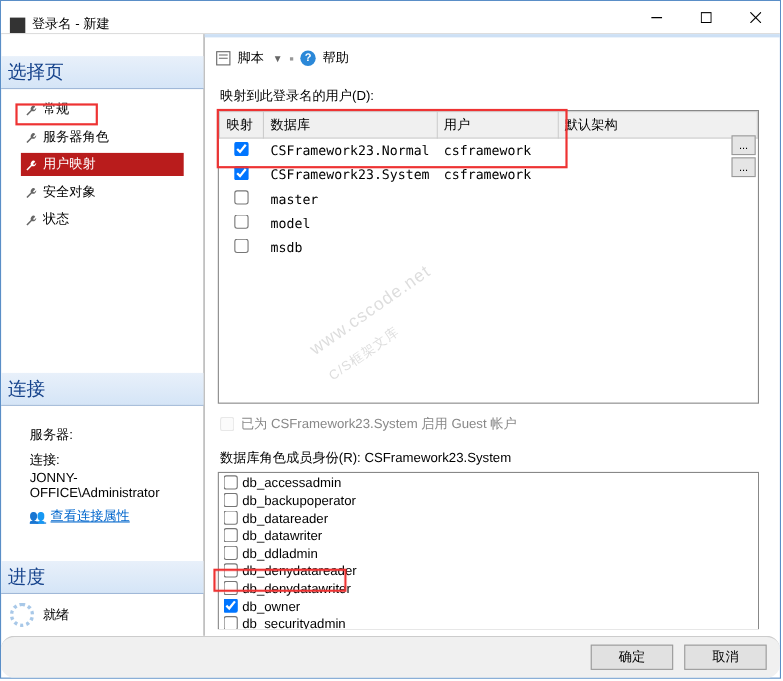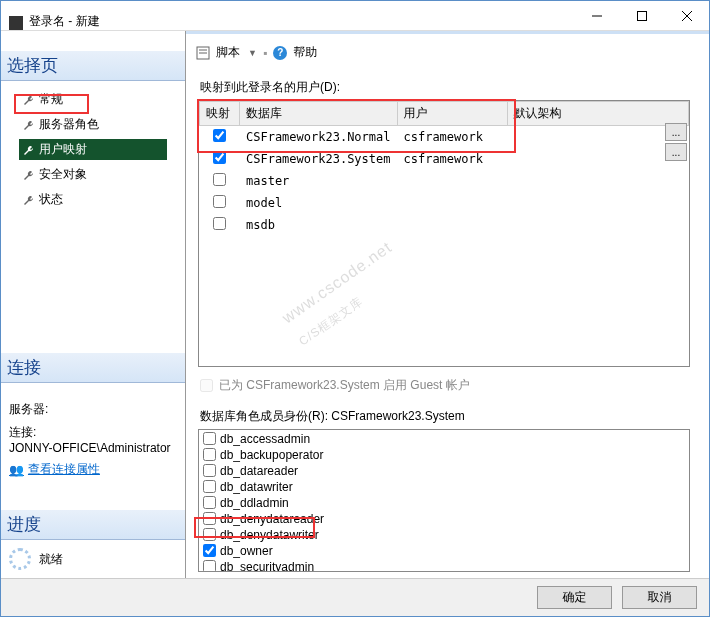--- a/index.html
+++ b/index.html
@@ -13,27 +13,27 @@
 .titlebar .winbtns { display: flex; }
 .titlebar .winbtn { width: 45px; height: 29px; display: flex; align-items: center; justify-content: center; cursor: pointer; }
 .titlebar .winbtn svg { width: 10px; height: 10px; }
 
 .body { display: flex; height: 547px; }
 
 .leftpane { width: 185px; border-right: 1px solid #999; display: flex; flex-direction: column; }
 .section-header { background: linear-gradient(#e8f0fa, #d5e5f7); border-bottom: 1px solid #a0b8d8; padding: 3px 6px; font-weight: normal; color: #15428b; font-size: 17px; margin-top: 20px; }
 .nav { padding: 4px 2px; }
 .nav-item { display: flex; align-items: center; padding: 2px 4px; margin: 4px 16px; cursor: pointer; }
-.nav-item.selected { background: #14532d; color: #fff; }
+.nav-item.selected { background: #b91c1c; color: #fff; }
 .nav-item .wrench { width: 12px; height: 12px; margin-right: 4px; display: inline-block; }
 .nav-item .wrench svg { width: 12px; height: 12px; }
 .redbox1 { border: 2px solid #e33; position: absolute; left: 13px; top: 93px; width: 75px; height: 20px; pointer-events: none; }
 
 .conn-section { margin-top: auto; }
-.conn-body { padding: 12px 8px; font-size: 12px; }
+.conn-body { padding: 12px 8px; font-size: 12px; margin-left: 18px; }
 .conn-body .lbl { color: #000; margin-top: 6px; }
 .conn-body .val { color: #000; }
 .conn-link { color: #0066cc; text-decoration: underline; cursor: pointer; margin-top: 6px; display: inline-flex; align-items: center; gap: 4px; }
 .conn-link .link-icon { color: #2b6bc2; font-size: 12px; }
 
 .progress-section .prog-body { padding: 8px; display: flex; align-items: center; gap: 8px; }
 .spinner { width: 22px; height: 22px; border: 3px dotted #a8c8e8; border-radius: 50%; }
 
 .rightpane { flex: 1; display: flex; flex-direction: column; padding: 6px 10px; border-top: 3px solid #cde0f5; }
 .toolbar { display: flex; align-items: center; gap: 6px; padding: 4px 0; }
@@ -56,21 +56,21 @@
 .ellipsis-btn { position: absolute; right: 2px; width: 22px; height: 18px; background: #e5e5e5; border: 1px solid #999; display: flex; align-items: center; justify-content: center; cursor: pointer; font-size: 10px; }
 
 .guest-row { display: flex; align-items: center; gap: 6px; margin: 10px 0 0 4px; color: #888; }
 .guest-row input { opacity: 0.5; }
 
 .roles-label { margin: 14px 0 4px 4px; }
 .roles-list { border: 1px solid #888; width: 492px; height: 160px; overflow-y: auto; background: #fff; margin-left: 2px; padding: 1px 4px; }
 .role-item { display: flex; align-items: center; gap: 4px; padding: 1px 0; font-family: "SimSun", monospace; font-size: 12px; }
 .redbox3 { border: 2px solid #e33; position: absolute; left: 193px; top: 516px; width: 121px; height: 21px; pointer-events: none; }
 
-.footer { height: 38px; border-top: 1px solid #ccc; display: flex; align-items: center; justify-content: flex-end; padding: 0 12px; gap: 10px; background: #f0f0f0; }
+.footer { height: 38px; border-top: 1px solid #ccc; display: flex; align-items: center; justify-content: flex-end; padding: 0 12px; gap: 10px; background: #f0f0f0; border-radius: 12px; }
 .footer button { width: 75px; height: 23px; background: #e1e1e1; border: 1px solid #999; cursor: pointer; font-size: 12px; }
 
 input[type=checkbox] { width: 13px; height: 13px; cursor: pointer; }
 
 .watermark { position: absolute; left: 280px; top: 270px; transform: rotate(-35deg); font-size: 26px; color: rgba(120,120,120,0.25); pointer-events: none; font-family: "SimSun"; letter-spacing: 1px; }
 .watermark .en { font-size: 16px; display: block; }
 </style>
 </head>
 <body>
 

